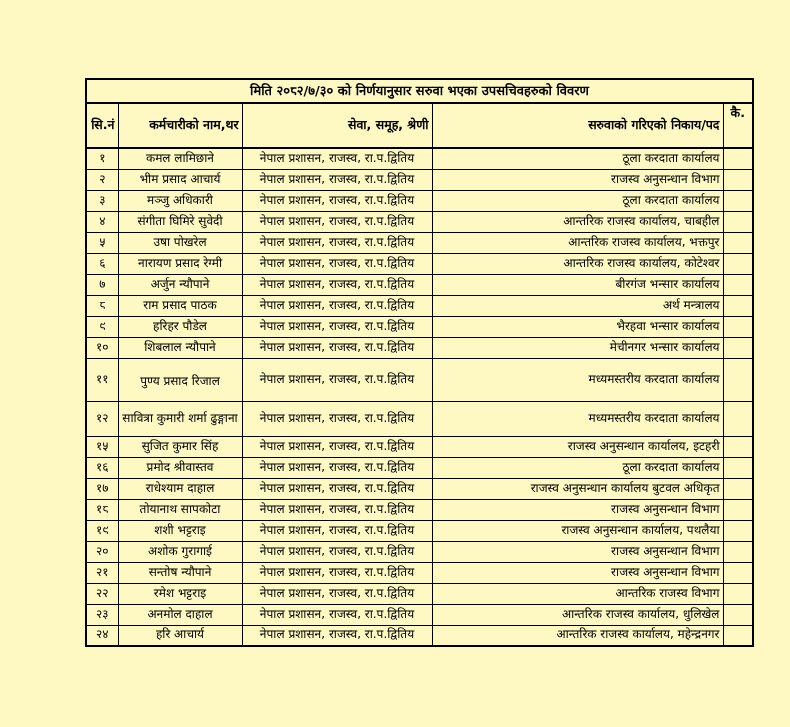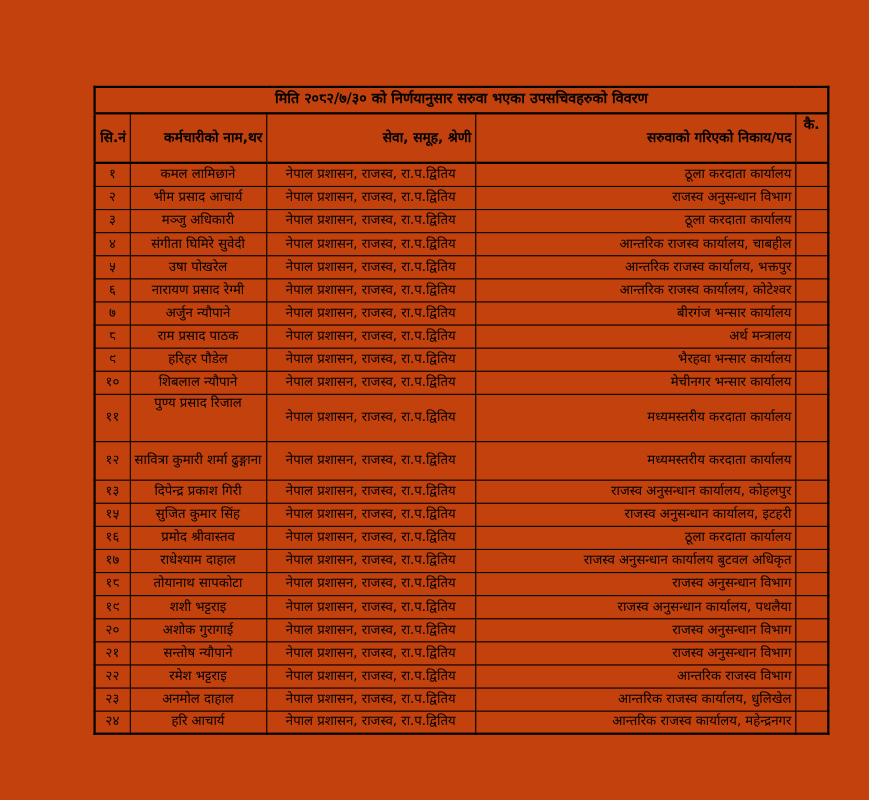--- a/index.html
+++ b/index.html
@@ -9,21 +9,21 @@
     width: 790px;
     height: 727px;
     overflow: hidden;
     font-family: "DejaVu Sans", sans-serif;
     color: #000000;
   }
   .page {
     position: relative;
     width: 790px;
     height: 727px;
-    background: #c2410c;
+    background: #fef9c3;
   }
   .table-wrap {
     position: absolute;
     left: 85px;
     top: 78px;
     width: 667px;
   }
   table.transfer {
     border-collapse: collapse;
     table-layout: fixed;
@@ -56,21 +56,21 @@
     border-bottom: 2px solid #000000;
   }
   tr.header-row th.h-remark {
     vertical-align: top;
     text-align: center;
     padding-top: 2px;
   }
   tbody tr { height: 21px; }
   tbody tr:nth-child(11) { height: 43px; }
   tbody tr:nth-child(12) { height: 35px; }
-  tbody tr:nth-child(11) td.cell-name { vertical-align: top; padding-top: 1px; }
+  tbody tr:nth-child(11) td.cell-name { vertical-align: top; padding-top: 16px; }
   td.cell-sn { text-align: center; }
   td.cell-name { text-align: center; padding-left: 6px; }
   td.cell-service { text-align: center; }
   td.cell-office { text-align: right; }
   td.cell-remark { text-align: center; }
 </style>
 </head>
 <body>
 
 <div class="page">
@@ -174,27 +174,20 @@
     <td class="cell-remark"></td>
   </tr>
           <tr>
     <td class="cell-sn">१२</td>
     <td class="cell-name">सावित्रा कुमारी शर्मा ढुङ्गाना</td>
     <td class="cell-service">नेपाल प्रशासन, राजस्व, रा.प.द्वितिय</td>
     <td class="cell-office">मध्यमस्तरीय करदाता कार्यालय</td>
     <td class="cell-remark"></td>
   </tr>
           <tr>
-    <td class="cell-sn">१३</td>
-    <td class="cell-name">दिपेन्द्र प्रकाश  गिरी</td>
-    <td class="cell-service">नेपाल प्रशासन, राजस्व, रा.प.द्वितिय</td>
-    <td class="cell-office">राजस्व अनुसन्धान कार्यालय, कोहलपुर</td>
-    <td class="cell-remark"></td>
-  </tr>
-          <tr>
     <td class="cell-sn">१५</td>
     <td class="cell-name">सुजित कुमार सिंह</td>
     <td class="cell-service">नेपाल प्रशासन, राजस्व, रा.प.द्वितिय</td>
     <td class="cell-office">राजस्व अनुसन्धान कार्यालय, इटहरी</td>
     <td class="cell-remark"></td>
   </tr>
           <tr>
     <td class="cell-sn">१६</td>
     <td class="cell-name">प्रमोद श्रीवास्तव</td>
     <td class="cell-service">नेपाल प्रशासन, राजस्व, रा.प.द्वितिय</td>

